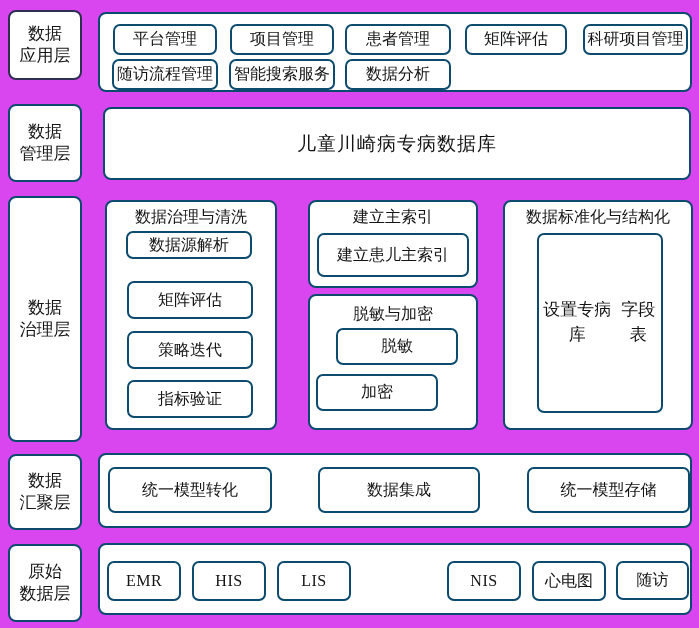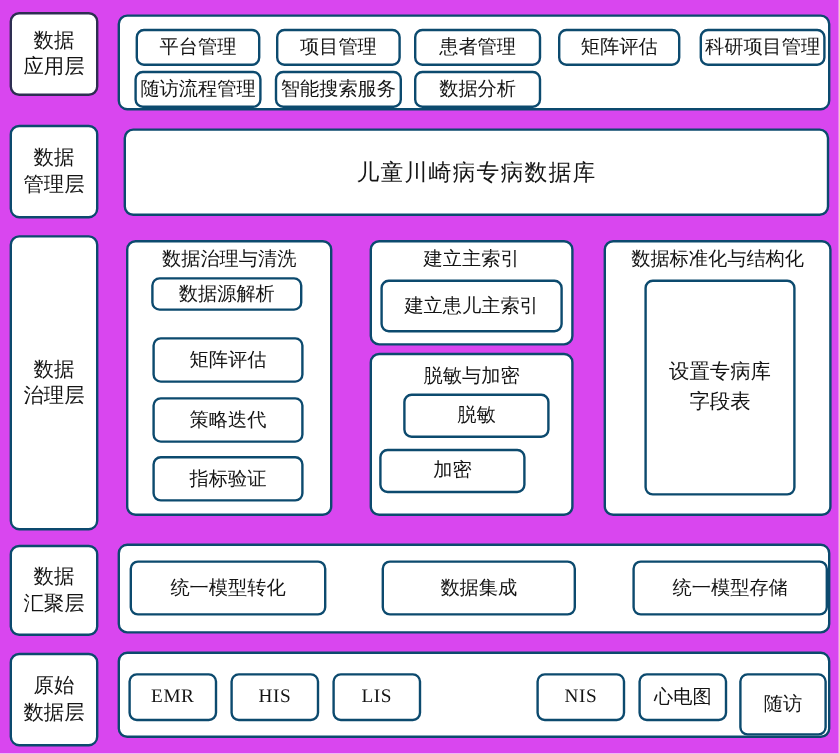--- a/index.html
+++ b/index.html
@@ -23,22 +23,22 @@
   }
   .group-title{
     position:absolute;left:0;right:0;top:5px;text-align:center;
     font-size:16px;line-height:1.2;
   }
   .big-title{
     display:flex;align-items:center;justify-content:center;
     font-size:19px;letter-spacing:1px;
   }
   .tall-item{
-    display:flex;flex-direction:column;align-items:center;justify-content:center;
-    font-size:17px;line-height:1.45;border-radius:7px;
+    display:flex;flex-direction:row;align-items:center;justify-content:center;
+    font-size:17px;line-height:1.45;text-align:center;border-radius:7px;
   }
   .accent{border-color:#2e2e52;}
   .latin{letter-spacing:0.5px;}
 </style>
 </head>
 <body>
 
 <div class="diagram">
 
   <div class="box label-box accent" style="left:8px;top:10px;width:74px;height:70px;">
@@ -109,15 +109,15 @@
   <div class="box item" style="left:108px;top:467px;width:164px;height:46px;">统一模型转化</div>
   <div class="box item" style="left:318px;top:467px;width:162px;height:46px;">数据集成</div>
   <div class="box item" style="left:527px;top:467px;width:163px;height:46px;">统一模型存储</div>
 
   <div class="box outer" style="left:98px;top:543px;width:594px;height:72px;"></div>
   <div class="box item latin" style="left:107px;top:561px;width:74px;height:40px;">EMR</div>
   <div class="box item latin" style="left:192px;top:561px;width:74px;height:40px;">HIS</div>
   <div class="box item latin" style="left:277px;top:561px;width:74px;height:40px;">LIS</div>
   <div class="box item latin" style="left:447px;top:561px;width:74px;height:40px;">NIS</div>
   <div class="box item" style="left:532px;top:561px;width:74px;height:40px;">心电图</div>
-  <div class="box item" style="left:616px;top:561px;width:73px;height:52px;">随访</div>
+  <div class="box item" style="left:616px;top:561px;width:73px;height:39px;">随访</div>
 
 </div>
 
 </body></html>

